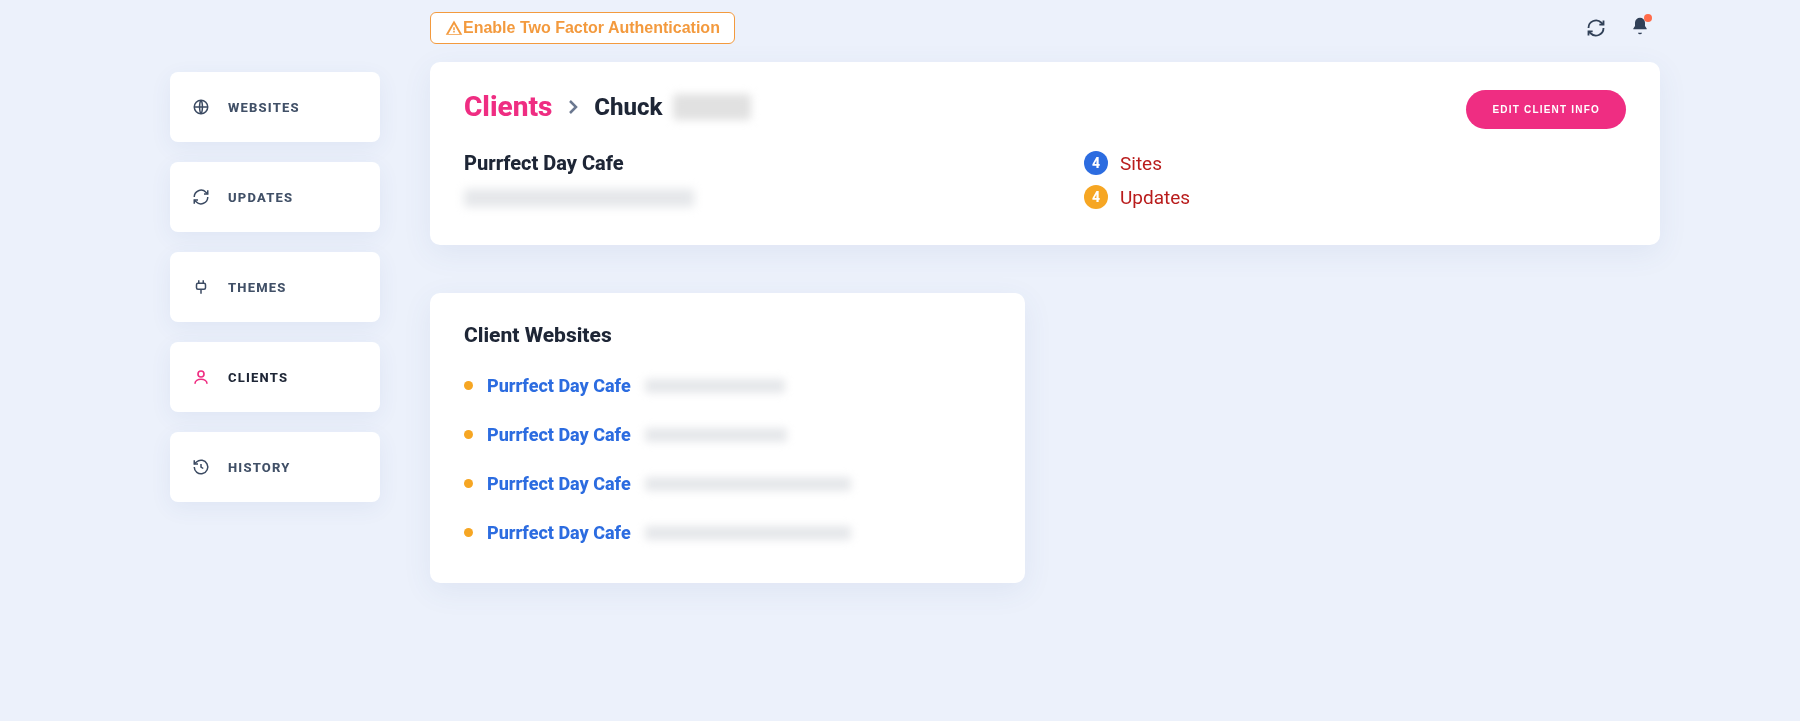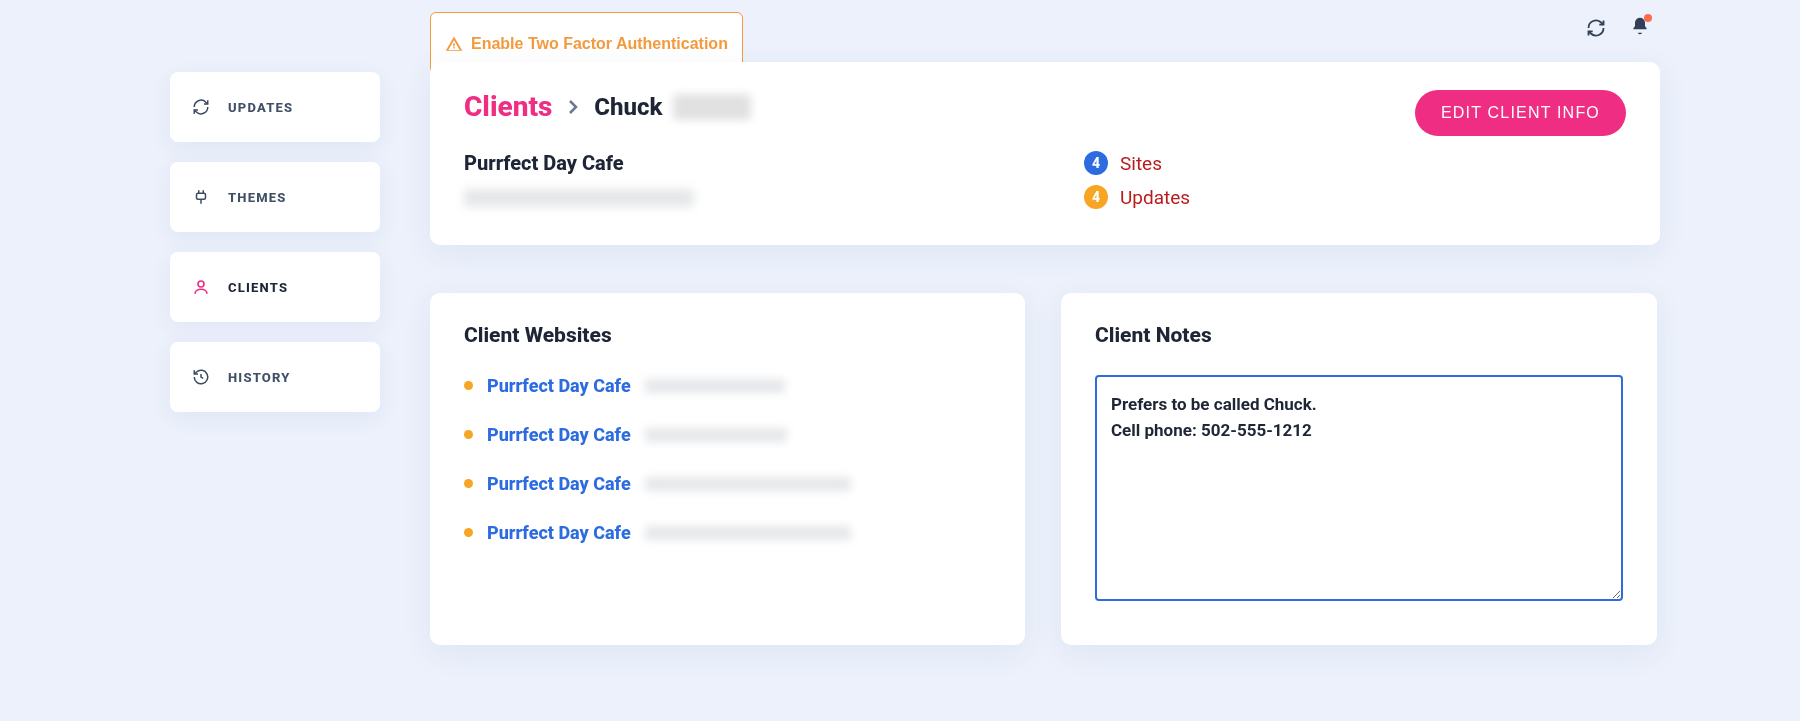--- a/index.html
+++ b/index.html
@@ -19,27 +19,27 @@
     left: 0;
     right: 0;
     height: 40px;
   }
   .two-factor-btn {
     position: absolute;
     left: 430px;
     top: 0;
     display: inline-flex;
     align-items: center;
-    gap: 8px;
+    gap: 0;
     border: 1.5px solid #f39a3e;
     background: #fff;
     color: #f39a3e;
     font-weight: 700;
     font-size: 16px;
-    padding: 22px 14px;
+    padding: 6px 14px;
     border-radius: 6px;
     cursor: pointer;
   }
   .two-factor-btn .icon { width: 18px; height: 18px; }
 
   .topbar-right {
     position: absolute;
     right: 150px;
     top: 4px;
     display: flex;
@@ -131,23 +131,23 @@
     filter: blur(4px);
     border-radius: 4px;
   }
   .edit-btn {
     position: absolute;
     right: 34px;
     top: 28px;
     background: #ef2d82;
     color: #fff;
     border: none;
-    font-weight: 400;
+    font-weight: 700;
     letter-spacing: 1.2px;
-    font-size: 16px;
+    font-size: 10px;
     padding: 14px 26px;
     border-radius: 999px;
     cursor: pointer;
   }
   .header-info {
     margin-top: 28px;
     display: flex;
     gap: 60px;
   }
   .header-info-left { width: 560px; }
@@ -254,20 +254,27 @@
     <span class="bell-wrap">
       <svg class="top-icon" viewBox="0 0 24 24" fill="currentColor">
           <path d="M12 2a6 6 0 0 0-6 6v4l-2 3v1h16v-1l-2-3V8a6 6 0 0 0-6-6zm0 20a2.5 2.5 0 0 0 2.45-2h-4.9A2.5 2.5 0 0 0 12 22z"></path>
         </svg>
       <span class="bell-dot"></span>
     </span>
   </div>
 </div>
 
 <nav class="sidebar">
+  <div class="side-card">
+    <svg class="side-icon" viewBox="0 0 24 24" fill="none" stroke="currentColor" stroke-width="2">
+        <circle cx="12" cy="12" r="9"></circle>
+        <path d="M3 12h18M12 3c2.5 3 2.5 15 0 18M12 3c-2.5 3-2.5 15 0 18"></path>
+      </svg>
+    <span class="side-label">WEBSITES</span>
+  </div>
   <div class="side-card">
     <svg class="side-icon" viewBox="0 0 24 24" fill="none" stroke="currentColor" stroke-width="2">
         <path d="M3 12a9 9 0 0 1 15.5-6.3L21 8"></path>
         <path d="M21 3v5h-5"></path>
         <path d="M21 12a9 9 0 0 1-15.5 6.3L3 16"></path>
         <path d="M3 21v-5h5"></path>
       </svg>
     <span class="side-label">UPDATES</span>
   </div>
   <div class="side-card">
@@ -349,22 +356,16 @@
             <span class="site-suffix-blur" style="width: 206px;"></span>
           </div>
           <div class="site-item">
             <span class="status-dot"></span>
             <a class="site-name">Purrfect Day Cafe</a>
             <span class="site-suffix-blur" style="width: 206px;"></span>
           </div>
         </div>
     </section>
 
-    <section class="panel panel-notes">
-      <h3 class="panel-title">Client Notes</h3>
-      <textarea class="notes-textarea" style="">Prefers to be called Chuck.
-Cell phone: 502-555-1212
-</textarea>
-    </section>
 
   </div>
 
 </main>
 
 </body></html>

